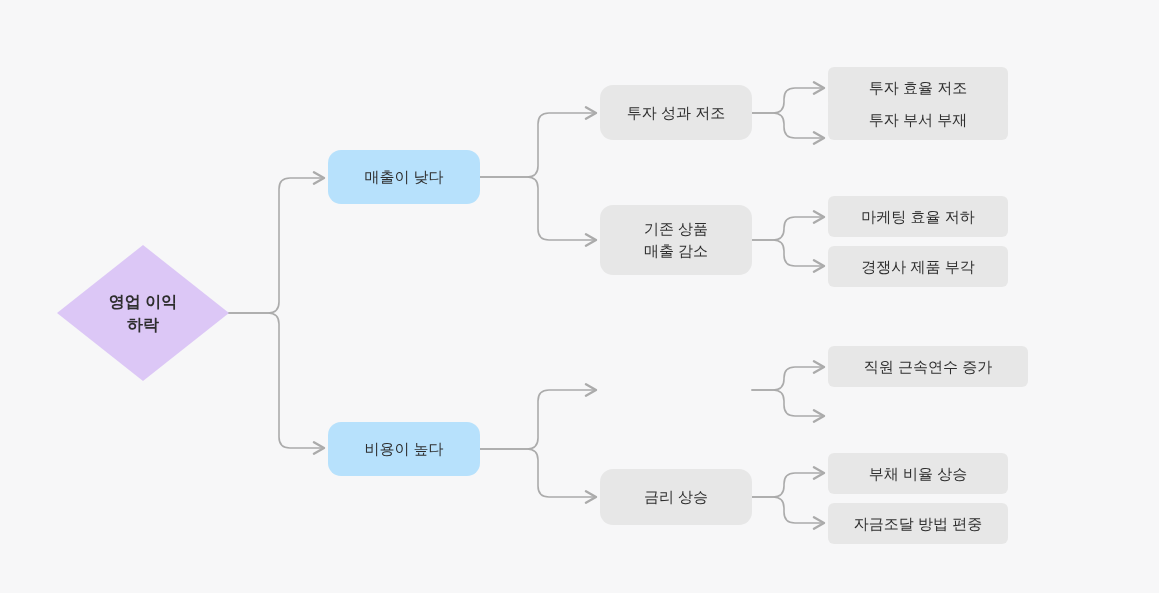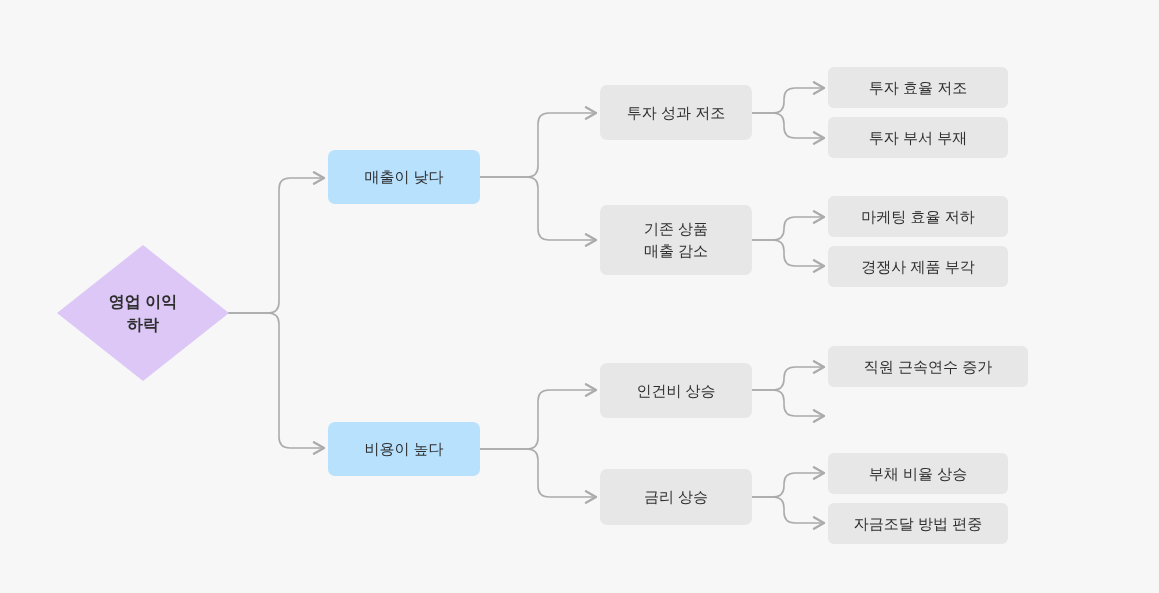--- a/index.html
+++ b/index.html
@@ -33,21 +33,21 @@
   .node {
     position: absolute;
     display: flex;
     align-items: center;
     justify-content: center;
     text-align: center;
     color: var(--text);
     font-size: 15px;
     line-height: 1.45;
     white-space: pre-line;
-    border-radius: 7px;
+    border-radius: 13px;
     cursor: default;
   }
   .node-root {
     background: var(--root-fill);
     clip-path: polygon(50% 0, 100% 50%, 50% 100%, 0 50%);
     font-weight: 700;
     font-size: 16px;
     border-radius: 0;
   }
   .node-branch { background: var(--branch-fill); }
@@ -97,33 +97,30 @@
 
   <div class="node node-mid" style="left:600px; top:85px; width:152px; height:55px;">
     <span class="label">투자 성과 저조</span>
   </div>
 
   <div class="node node-mid" style="left:600px; top:205px; width:152px; height:70px;">
     <span class="label">기존 상품
 매출 감소</span>
   </div>
 
-  <div class="node node-mid" style="left:600px; top:363px; width:152px; height:55px;">
-    <span class="label">인건비 상승</span>
-  </div>
 
   <div class="node node-mid" style="left:600px; top:469px; width:152px; height:56px;">
     <span class="label">금리 상승</span>
   </div>
 
   <div class="node node-leaf" style="left:828px; top:67px; width:180px; height:41px;">
     <span class="label">투자 효율 저조</span>
   </div>
 
-  <div class="node node-leaf" style="left:828px; top:117px; width:180px; height:41px;">
+  <div class="node node-leaf" style="left:828px; top:99px; width:180px; height:41px;">
     <span class="label">투자 부서 부재</span>
   </div>
 
   <div class="node node-leaf" style="left:828px; top:196px; width:180px; height:41px;">
     <span class="label">마케팅 효율 저하</span>
   </div>
 
   <div class="node node-leaf" style="left:828px; top:246px; width:180px; height:41px;">
     <span class="label">경쟁사 제품 부각</span>
   </div>

